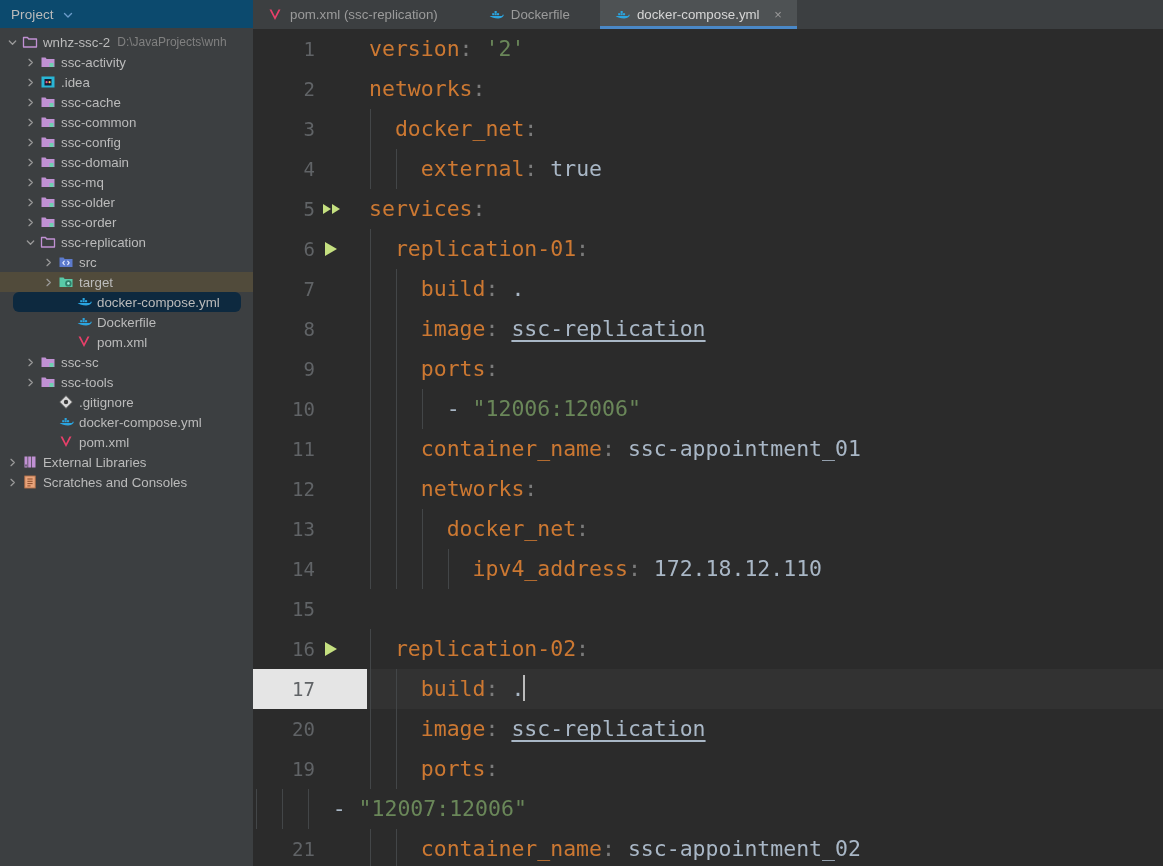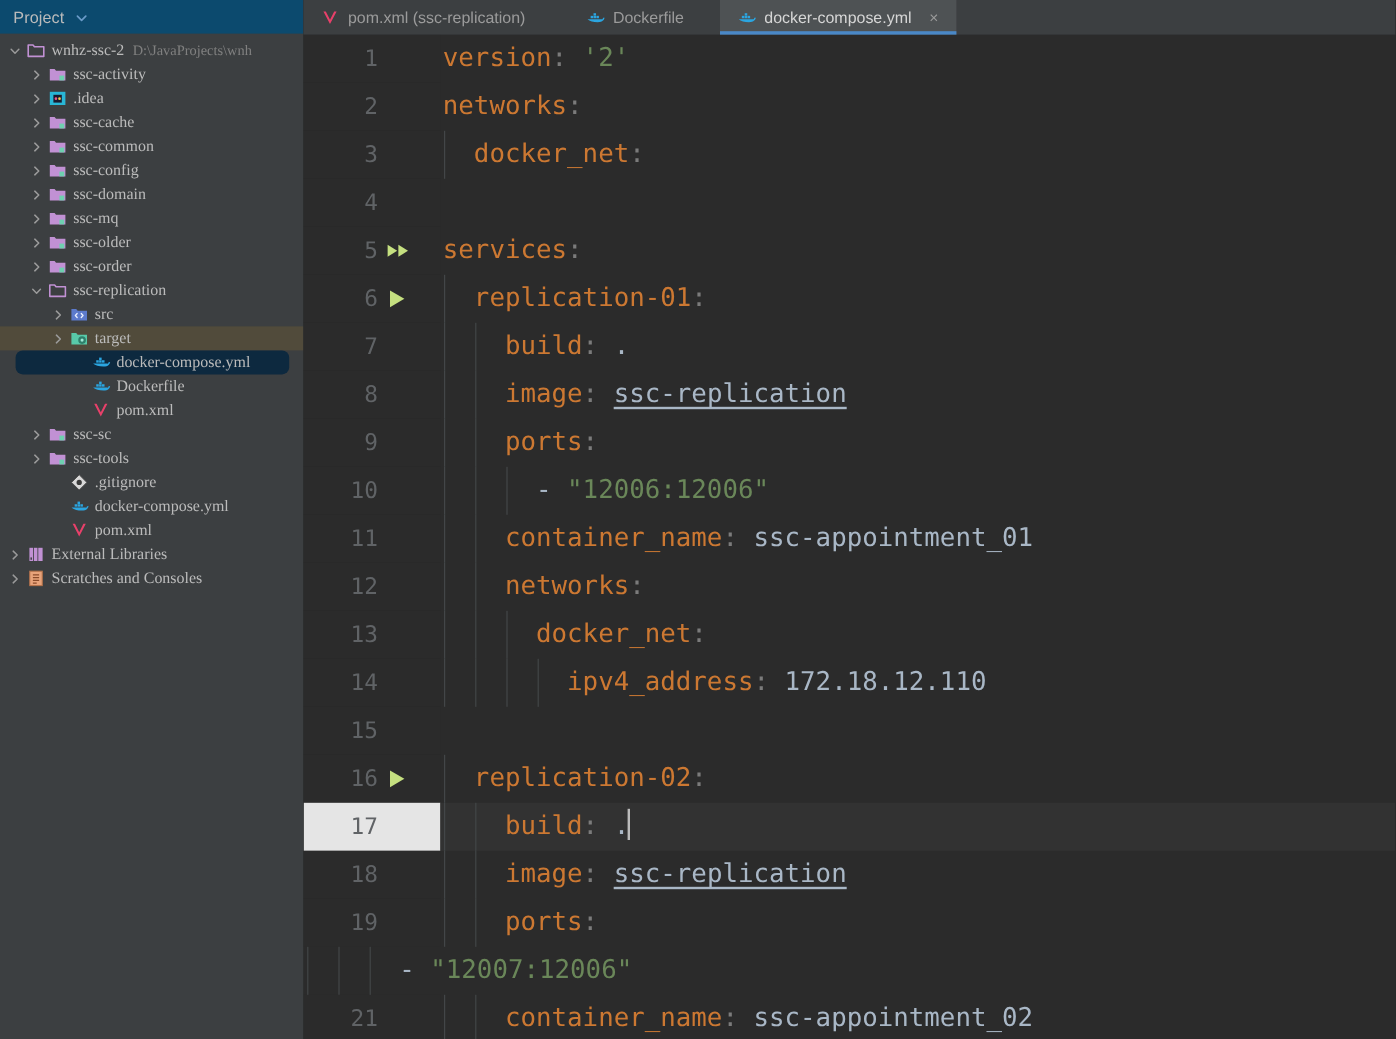--- a/index.html
+++ b/index.html
@@ -28,21 +28,21 @@
   #project-header .ph-label {
     font-size: 13.5px; color: #BBBBBB;
     letter-spacing: .1px;
   }
   .chevron-down-ico {
     display: inline-block; width: 12px; height: 12px;
     margin-left: 8px; position: relative; top: 1px;
   }
   .chevron-down-ico svg { display: block; }
 
-  #tree { padding-top: 4px; position: relative; font-family: Liberation Serif, serif; }
+  #tree { padding-top: 4px; position: relative; }
   .tree-row {
     height: 20px;
     display: flex; align-items: center;
     font-size: 13.3px;
     color: #BBBBBB;
     position: relative;
     white-space: nowrap;
   }
   .tree-row.hl-brown { background: #514B3B; }
   .tree-row .sel-pill {
@@ -603,20 +603,27 @@
               <div class="ig" style="left: 3px;"></div>
             </div>
             <div class="code"><span class="k">  docker_net</span><span class="p">:</span></div>
           </div>
         </div>
         <div class="eline">
           <div class="gutter">
             <div class="lnum">4</div>
             <div class="runicon"></div>
           </div>
+          <div class="codewrap">
+            <div class="iguides">
+              <div class="ig" style="left: 3px;"></div>
+              <div class="ig" style="left: 28.9px;"></div>
+            </div>
+            <div class="code"><span class="k">    external</span><span class="p">:</span><span class="v"> </span><span class="v">true</span></div>
+          </div>
         </div>
         <div class="eline">
           <div class="gutter">
             <div class="lnum">5</div>
             <div class="runicon">
               <svg width="24" height="16" viewBox="0 0 24 16">
                 <path d="M2 3 L10 8 L2 13 Z" fill="#C5E080"></path>
                 <path d="M11 3 L19 8 L11 13 Z" fill="#C5E080"></path>
               </svg>
             </div>
@@ -782,21 +789,21 @@
           <div class="codewrap">
             <div class="iguides">
               <div class="ig" style="left: 3px;"></div>
               <div class="ig" style="left: 28.9px;"></div>
             </div>
             <div class="code"><span class="k">    build</span><span class="p">:</span><span class="v"> .</span><span class="caret"></span></div>
           </div>
         </div>
         <div class="eline">
           <div class="gutter">
-            <div class="lnum">18</div>
+            <div class="lnum">20</div>
             <div class="runicon"></div>
           </div>
           <div class="codewrap">
             <div class="iguides">
               <div class="ig" style="left: 3px;"></div>
               <div class="ig" style="left: 28.9px;"></div>
             </div>
             <div class="code"><span class="k">    image</span><span class="p">:</span><span class="v"> </span><span class="u">ssc-replication</span></div>
           </div>
         </div>

